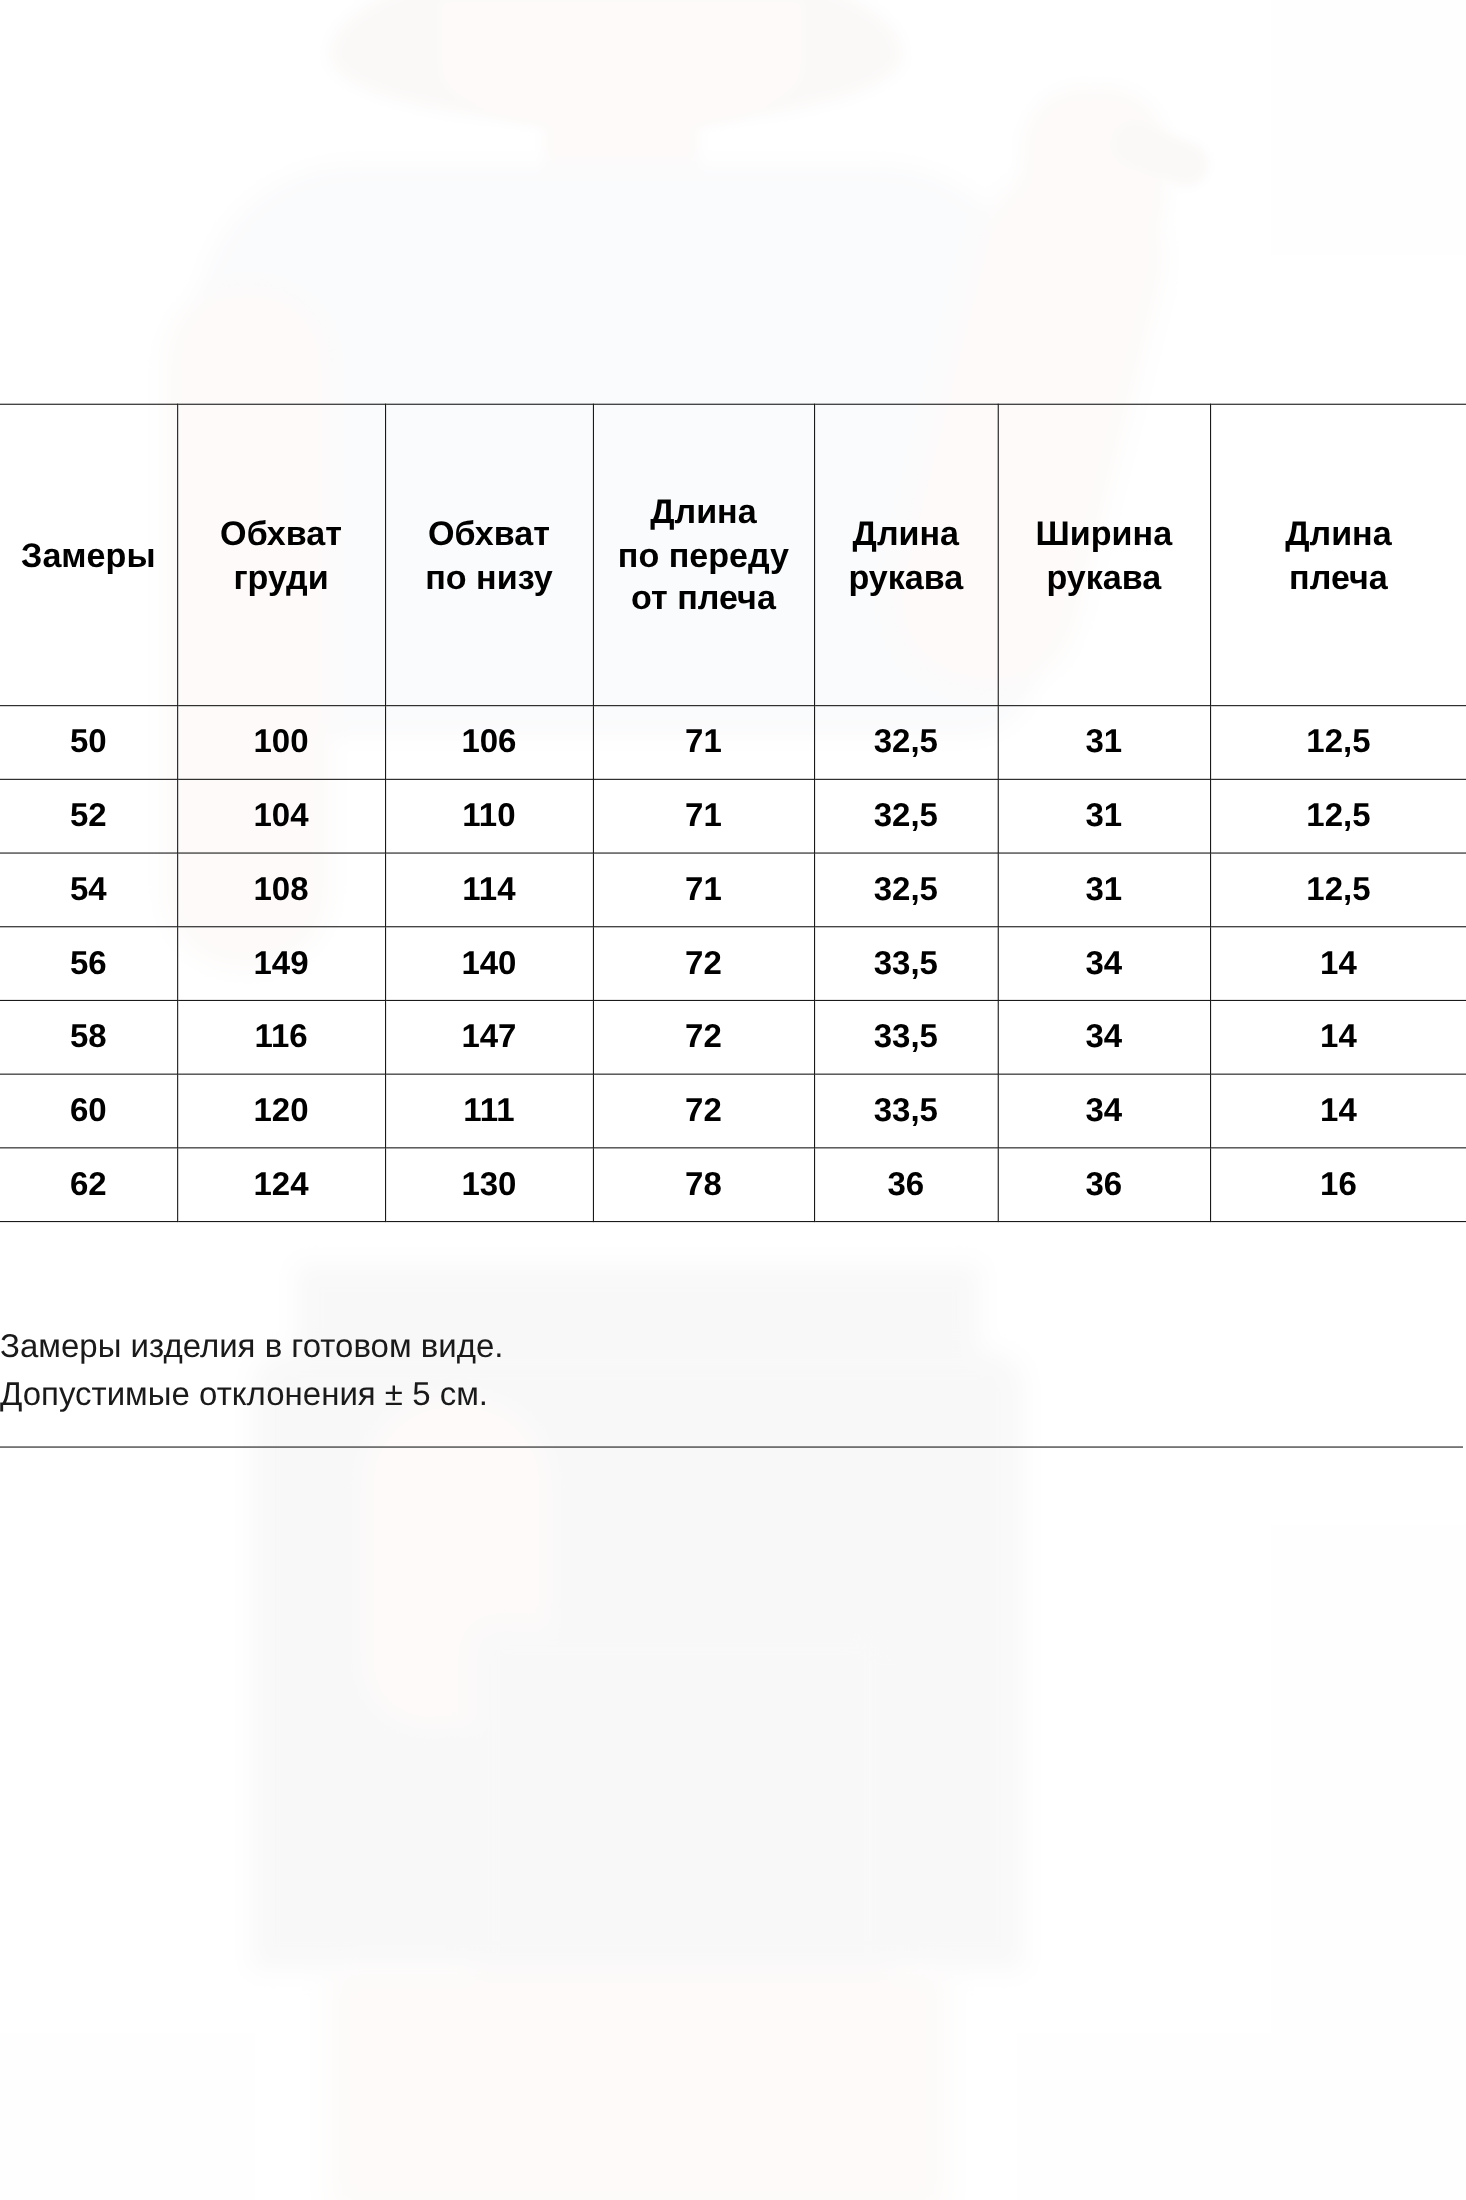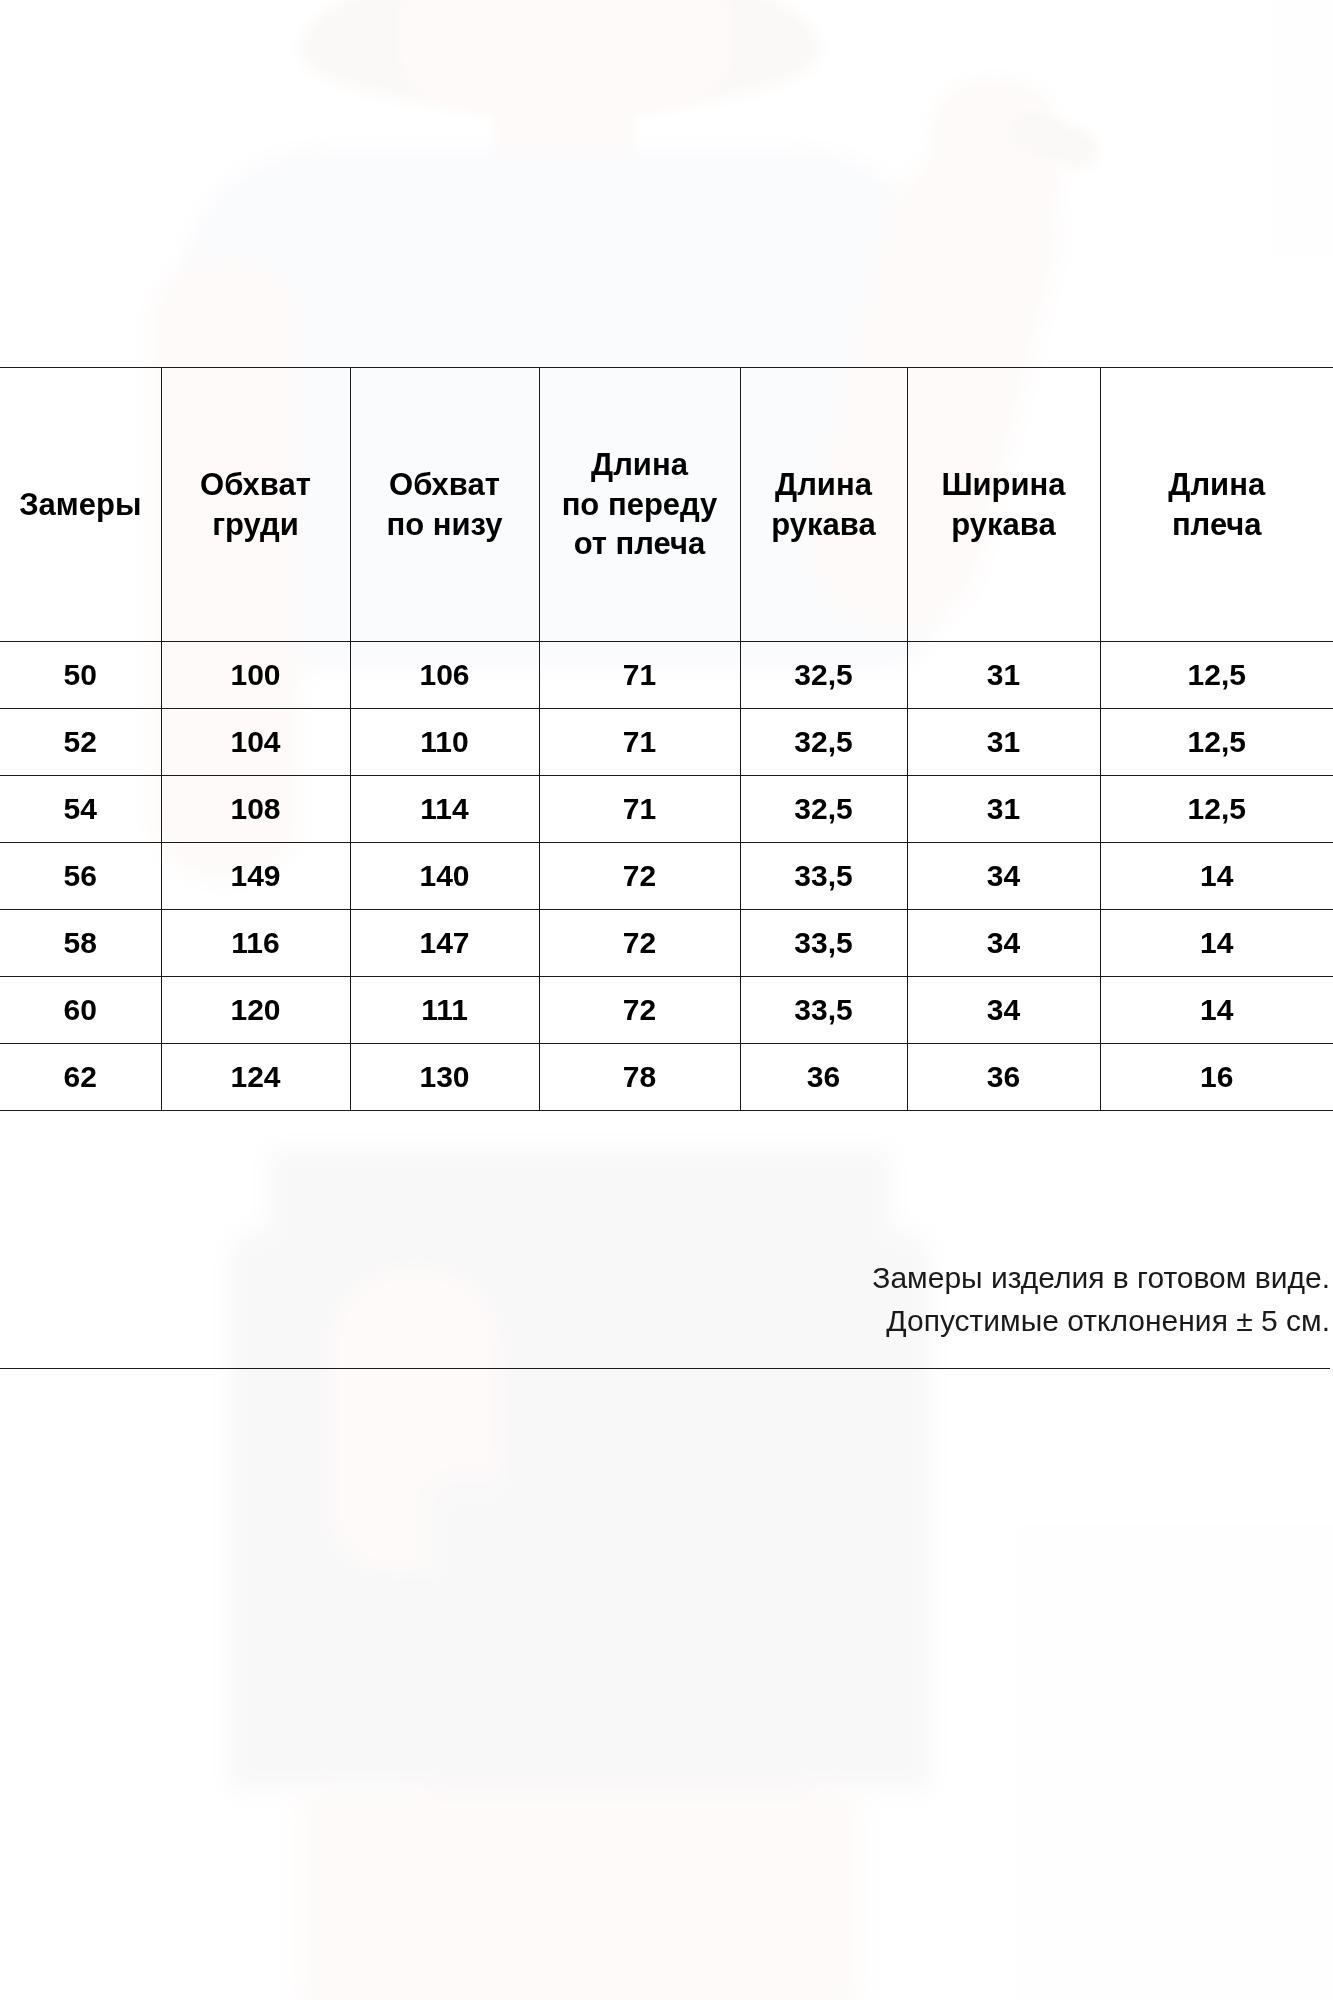--- a/index.html
+++ b/index.html
@@ -176,25 +176,25 @@
     vertical-align: middle;
     padding: 0;
   }
   
   table.size-table tr > *:first-child { border-left: none; }
   table.size-table tr > *:last-child { border-right: none; }
 
   .note-block {
     position: absolute;
     left: 0;
-    top: 1237px;
+    top: 1184px;
     width: 1330px;
     border-bottom: 1px solid #1a1a1a;
     padding: 20px 0 26px 0;
-    text-align: right;
+    text-align: left;
     box-sizing: border-box;
   }
   .note-line {
     font-size: 30px;
     color: #1a1a1a;
     line-height: 1.42;
     font-weight: normal;
   }
 </style>
 </head>

